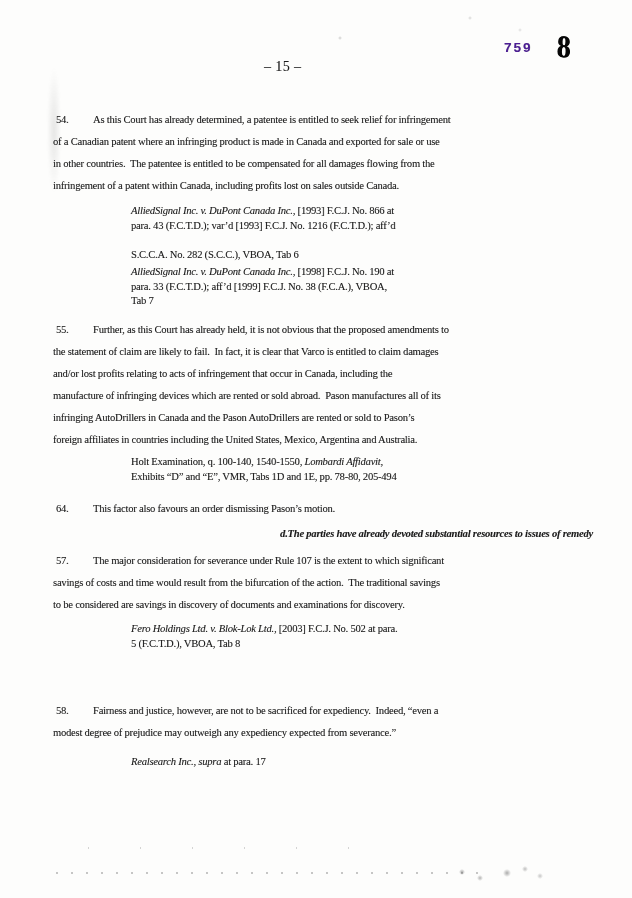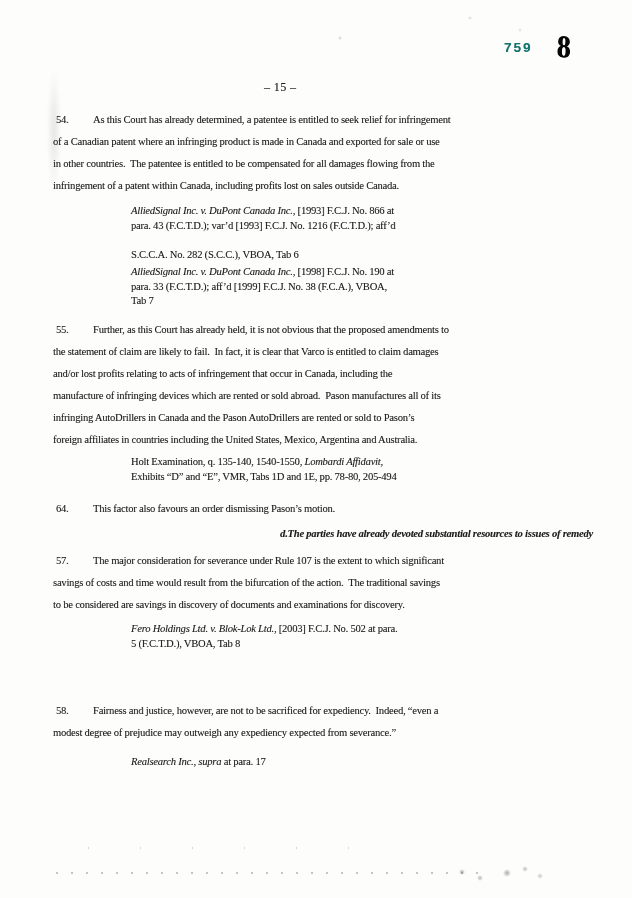--- a/index.html
+++ b/index.html
@@ -7,29 +7,29 @@
   .page{
     position:relative;width:632px;height:898px;overflow:hidden;
     background:#fdfdfc;color:#1c1c1c;
     font-family:"Liberation Serif",serif;
     text-shadow:0.3px 0 0 rgba(30,30,30,0.35);
   }
   
   .stamp{
     position:absolute;left:504px;top:40px;
     font-family:"Liberation Sans",sans-serif;font-weight:bold;
-    font-size:13.5px;letter-spacing:2px;color:#0f766e;
+    font-size:13.5px;letter-spacing:2px;color:#4c1d95;
   }
   .hand8{
     position:absolute;left:555px;top:33px;
     font-family:"DejaVu Serif",serif;font-weight:bold;font-size:25px;
     transform:scale(0.82,1.12) rotate(2deg);color:#070707;
     text-shadow:0.5px 0 0 #070707;
   }
-  .pagelabel{position:absolute;left:264px;top:80px;font-size:12px;letter-spacing:0.4px;}
+  .pagelabel{position:absolute;left:264px;top:59px;font-size:14px;letter-spacing:0.4px;}
   
   .para{
     position:absolute;left:53px;width:540px;
     font-size:10.5px;letter-spacing:-0.2px;line-height:22px;
     white-space:pre-wrap;text-indent:3px;
   }
   .para-num{display:inline-block;width:37px;text-indent:0;}
   
   .cit{
     position:absolute;left:131px;
@@ -88,21 +88,21 @@
 
   <div class="stamp">759</div>
   <div class="hand8">8</div>
   <div class="pagelabel">– 15 –</div>
 
   <div class="para b54"><span class="para-num">54.</span>As this Court has already determined, a patentee is entitled to seek relief for infringement<br>of a Canadian patent where an infringing product is made in Canada and exported for sale or use<br>in other countries.  The patentee is entitled to be compensated for all damages flowing from the<br>infringement of a patent within Canada, including profits lost on sales outside Canada.</div>
   <div class="cit c1"><em>AlliedSignal Inc. v. DuPont Canada Inc.,</em><span> [1993] F.C.J. No. 866 at</span><br><span>para. 43 (F.C.T.D.); var’d [1993] F.C.J. No. 1216 (F.C.T.D.); aff’d</span><br><br><span>S.C.C.A. No. 282 (S.C.C.), VBOA, Tab 6</span></div>
   <div class="cit c2"><em>AlliedSignal Inc. v. DuPont Canada Inc.,</em><span> [1998] F.C.J. No. 190 at</span><br><span>para. 33 (F.C.T.D.); aff’d [1999] F.C.J. No. 38 (F.C.A.), VBOA,</span><br><span>Tab 7</span></div>
 
   <div class="para b55"><span class="para-num">55.</span>Further, as this Court has already held, it is not obvious that the proposed amendments to<br>the statement of claim are likely to fail.  In fact, it is clear that Varco is entitled to claim damages<br>and/or lost profits relating to acts of infringement that occur in Canada, including the<br>manufacture of infringing devices which are rented or sold abroad.  Pason manufactures all of its<br>infringing AutoDrillers in Canada and the Pason AutoDrillers are rented or sold to Pason’s<br>foreign affiliates in countries including the United States, Mexico, Argentina and Australia.</div>
-  <div class="cit c3"><span>Holt Examination, q. 135-140, 1540-1550, </span><em>Lombardi Affidavit,</em><br><span>Exhibits “D” and “E”, VMR, Tabs 1D and 1E, pp. 78-80, 205-494</span></div>
+  <div class="cit c3"><span>Holt Examination, q. 100-140, 1540-1550, </span><em>Lombardi Affidavit,</em><br><span>Exhibits “D” and “E”, VMR, Tabs 1D and 1E, pp. 78-80, 205-494</span></div>
 
   <div class="para b56"><span class="para-num">64.</span>This factor also favours an order dismissing Pason’s motion.</div>
 
   <div class="heading bd"><span class="para-num">d.</span><span>The parties have already devoted substantial resources to issues of remedy</span></div>
 
   <div class="para b57"><span class="para-num">57.</span>The major consideration for severance under Rule 107 is the extent to which significant<br>savings of costs and time would result from the bifurcation of the action.  The traditional savings<br>to be considered are savings in discovery of documents and examinations for discovery.</div>
   <div class="cit c4"><em>Fero Holdings Ltd. v. Blok-Lok Ltd.,</em><span> [2003] F.C.J. No. 502 at para.</span><br><span>5 (F.C.T.D.), VBOA, Tab 8</span></div>
 
   <div class="para b58"><span class="para-num">58.</span>Fairness and justice, however, are not to be sacrificed for expediency.  Indeed, “even a<br>modest degree of prejudice may outweigh any expediency expected from severance.”</div>
   <div class="cit c6"><em>Realsearch Inc., supra</em><span> at para. 17</span></div>

